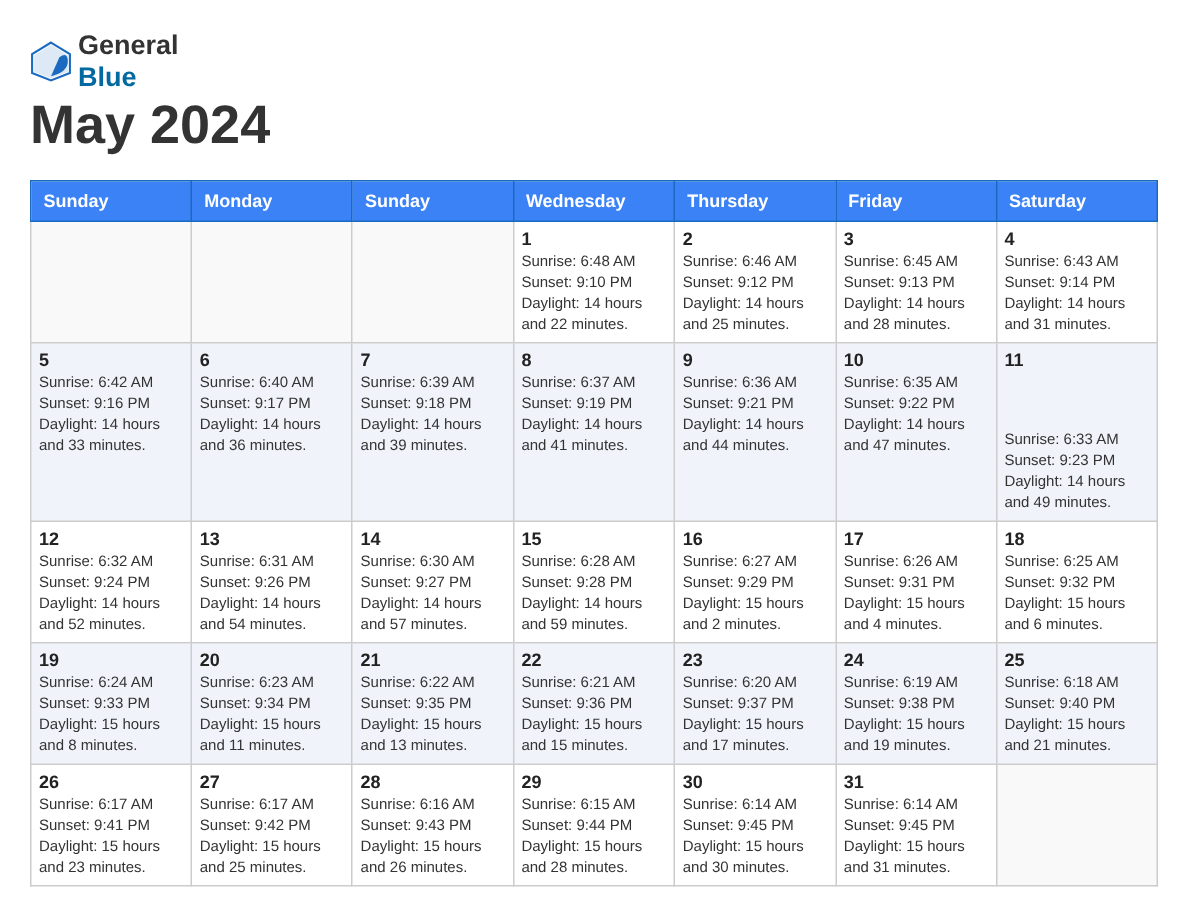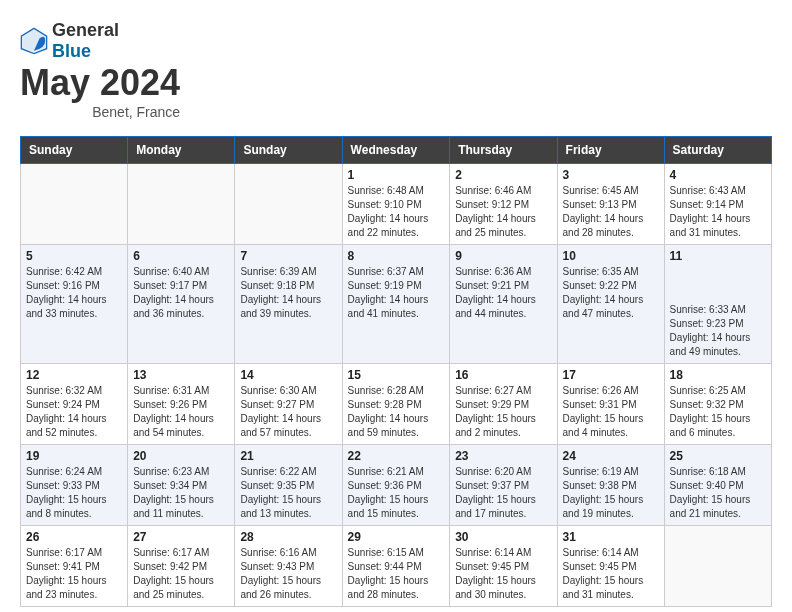--- a/index.html
+++ b/index.html
@@ -37,21 +37,21 @@
     .location {
       font-size: 14px;
       color: #555;
     }
     .calendar {
       width: 100%;
       border-collapse: collapse;
       font-size: 10.5px;
     }
     .calendar th {
-      background-color: #404040;
+      background-color: #3b82f6;
       color: #fff;
       text-align: left;
       padding: 6px 8px;
       font-size: 12px;
       font-weight: bold;
       border: 1px solid #1a6bbf;
     }
     .calendar td {
       border: 1px solid #ccc;
       vertical-align: top;
@@ -89,21 +89,20 @@
       <polygon points="20,2 38,13 38,31 20,38 2,31 2,13" fill="none" stroke="#1a6bbf" stroke-width="2"></polygon>
       <path d="M28,16 Q36,10 36,20 Q36,30 20,34" fill="#1a6bbf"></path>
     </svg>
     <div>
       <span style="font-size:18px;font-weight:bold;color:#333;">General</span><br>
       <span style="font-size:18px;font-weight:bold;color:#0369a1;">Blue</span>
     </div>
   </div>
   <div class="title-block">
     <div class="month-year">May 2024</div>
-    <div class="location">Benet, France</div>
   </div>
 </div>
 
 <table class="calendar">
   <thead>
     <tr>
     <th>Sunday</th>
         <th>Monday</th>
         <th>Sunday</th>
         <th>Wednesday</th>

